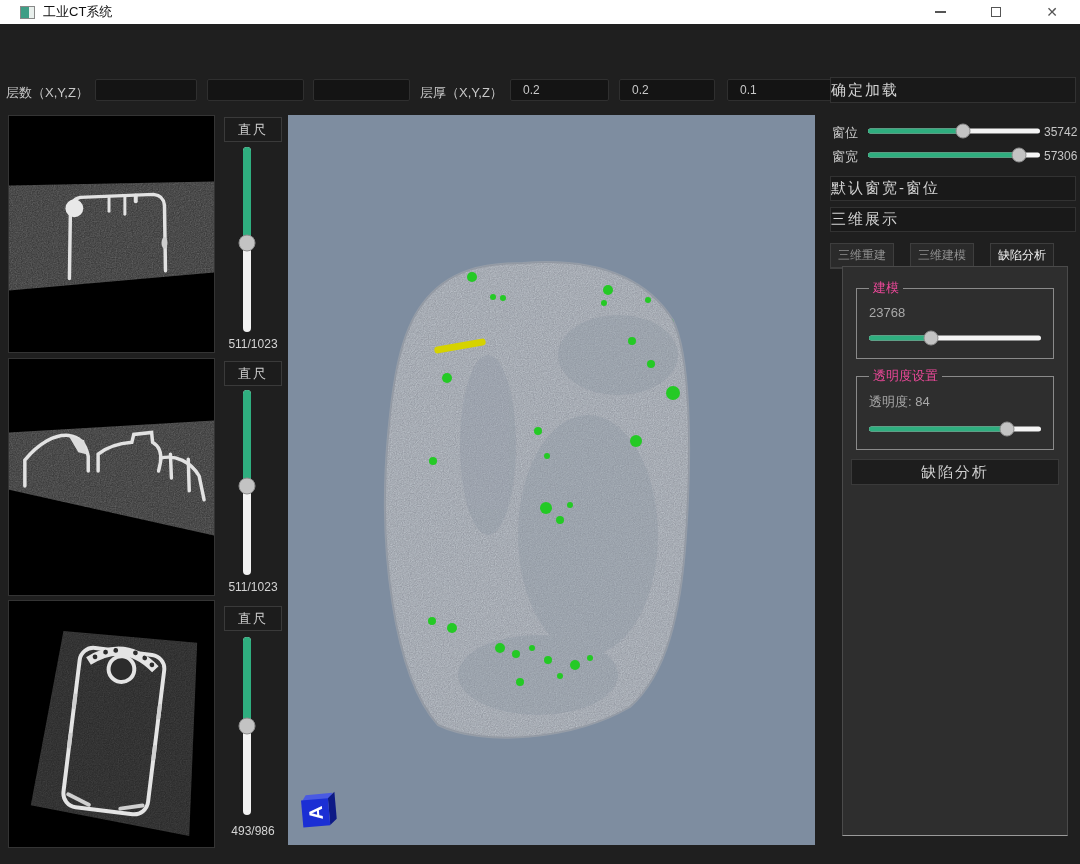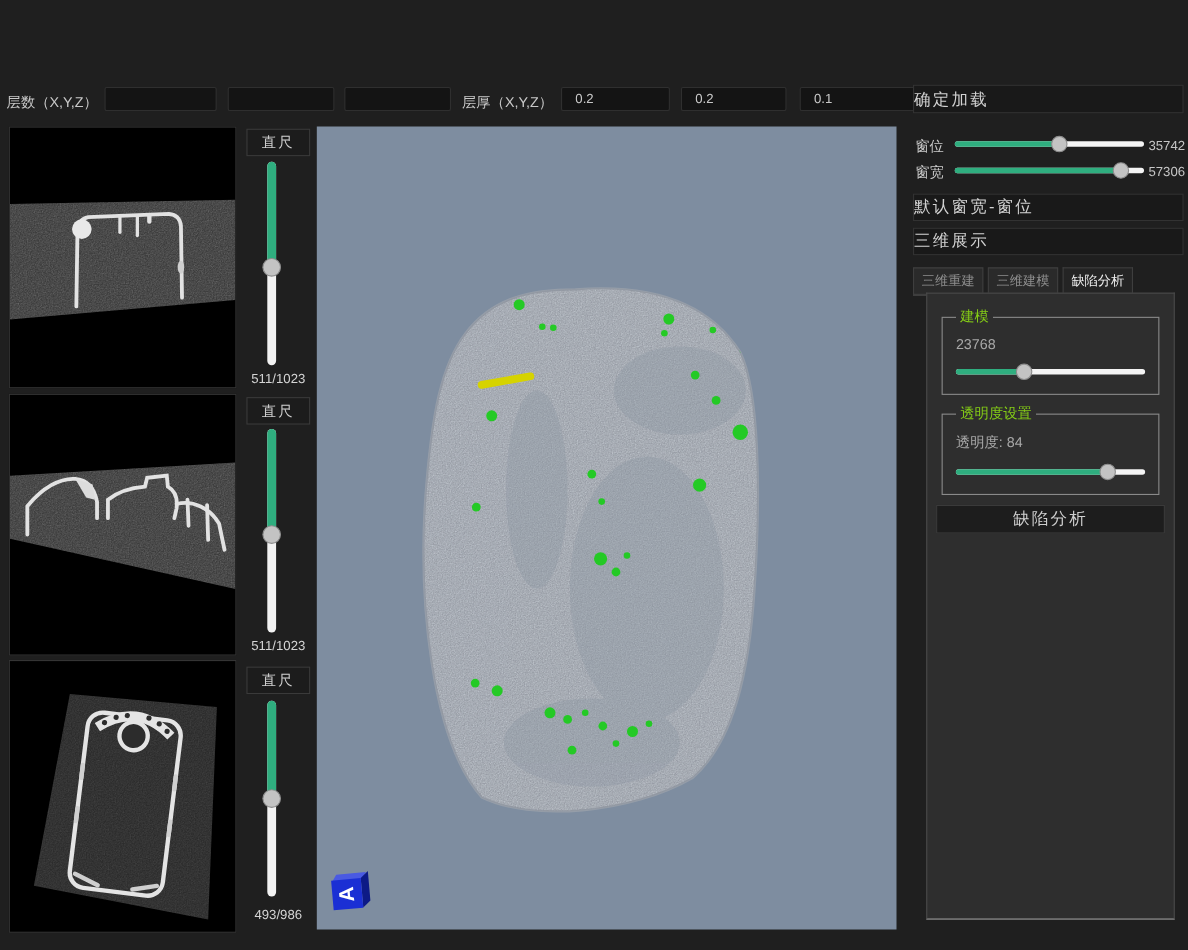--- a/index.html
+++ b/index.html
@@ -49,35 +49,53 @@
   .cube-top{position:absolute;left:5px;top:1px;width:27px;height:6px;background:#4a5ae2;transform:skewX(-35deg);}
   .cube-side{position:absolute;left:29px;top:3px;width:7px;height:27px;background:#0d1a86;transform:skewY(-40deg);}
 
   
   .rp-label{position:absolute;font-size:13px;color:#cccccc;}
   .rp-value{position:absolute;font-size:12px;color:#c6c6c6;}
   .hslider{position:absolute;height:16px;}
   .htrack{position:absolute;top:50%;transform:translateY(-50%);left:0;right:0;height:5px;background:#f4f4f4;border-radius:3px;}
   .hfill{position:absolute;top:50%;transform:translateY(-50%);left:0;width:var(--pct,50%);height:5px;background:var(--green);border-radius:3px;}
   .hhandle{position:absolute;top:50%;left:var(--pct,50%);transform:translate(-50%,-50%);width:15px;height:15px;border-radius:50%;background:#c3c3c3;border:1px solid #8d8d8d;}
-  .tabs{position:absolute;left:830px;top:243px;display:flex;gap:4px;}
+  .tabs{position:absolute;left:830px;top:243px;display:flex;gap:16px;}
   .tab{background:#2a2a2a;border:1px solid #3e3e3e;border-bottom:2px solid #3e3e3e;color:#8f8f8f;font-size:12px;padding:3px 7px;white-space:nowrap;cursor:default;}
   .tab.active{color:#f2f2f2;background:#242424;border-bottom:2px solid var(--green);}
   .tab-panel{position:absolute;left:842px;top:266px;width:226px;height:570px;background:#2e2e2e;border:1px solid #4a4a4a;border-bottom:1px solid #9a9a9a;}
   .groupbox{position:absolute;left:13px;width:198px;border:1px solid #8a8a8a;padding:6px 10px 12px 10px;}
-  .groupbox legend{font-size:13px;color:#84cc16;padding:0 4px;margin-left:2px;}
+  .groupbox legend{font-size:13px;color:#ec4899;padding:0 4px;margin-left:2px;}
   .gb-value{font-size:13px;color:#a8a8a8;margin:2px 0 10px 2px;}
   .gb-slider{position:relative;height:16px;margin:0 2px;}
   .panel-btn{position:absolute;left:8px;width:208px;height:26px;background:#1d1d1d;border:1px solid #3a3a3a;color:#cfcfcf;font-size:15px;letter-spacing:2px;text-align:center;line-height:24px;}
 </style>
 </head>
 <body>
 
 <div class="app">
 
+  <div class="titlebar">
+    <div class="app-icon">
+        <span class="ic-l"></span>
+        <span class="ic-r"></span>
+      </div>
+    <span class="title">工业CT系统</span>
+    <div class="win-btns">
+      <span class="win-btn">
+          <span class="min-glyph"></span>
+        </span>
+      <span class="win-btn">
+          <span class="max-glyph"></span>
+        </span>
+      <span class="win-btn">
+          <span class="close-glyph">✕</span>
+        </span>
+    </div>
+  </div>
 
 
   <span class="param-label" style="left:6px">层数（X,Y,Z）</span>
   <input class="inp" style="left: 95px; width: 102px;" value="">
   <input class="inp" style="left: 207px; width: 97px;" value="">
   <input class="inp" style="left: 313px; width: 97px;" value="">
   <span class="param-label" style="left:420px">层厚（X,Y,Z）</span>
   <input class="inp" style="left: 510px; width: 99px;" value="0.2">
   <input class="inp" style="left: 619px; width: 96px;" value="0.2">
   <input class="inp" style="left: 727px; width: 118px;" value="0.1">

